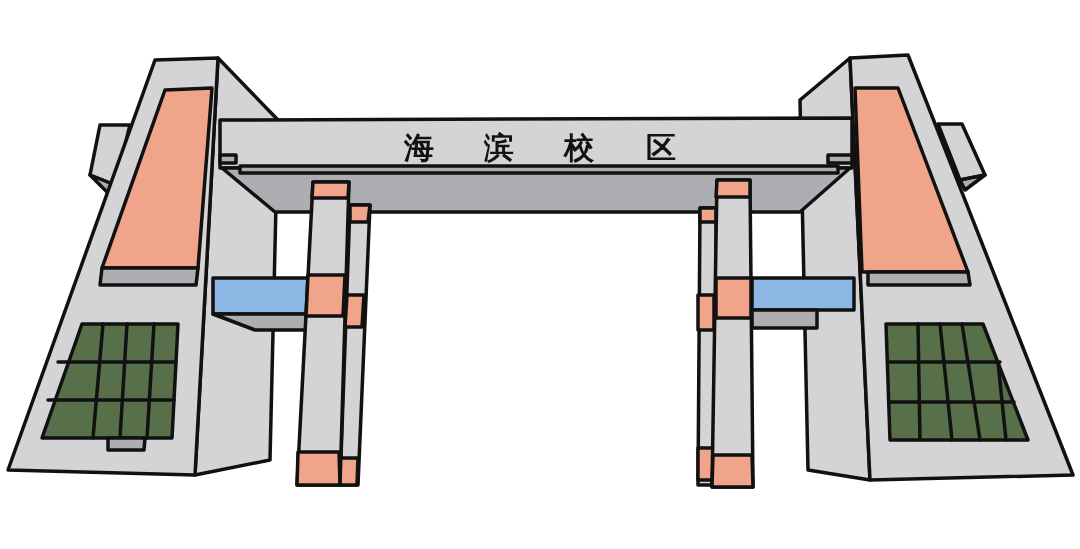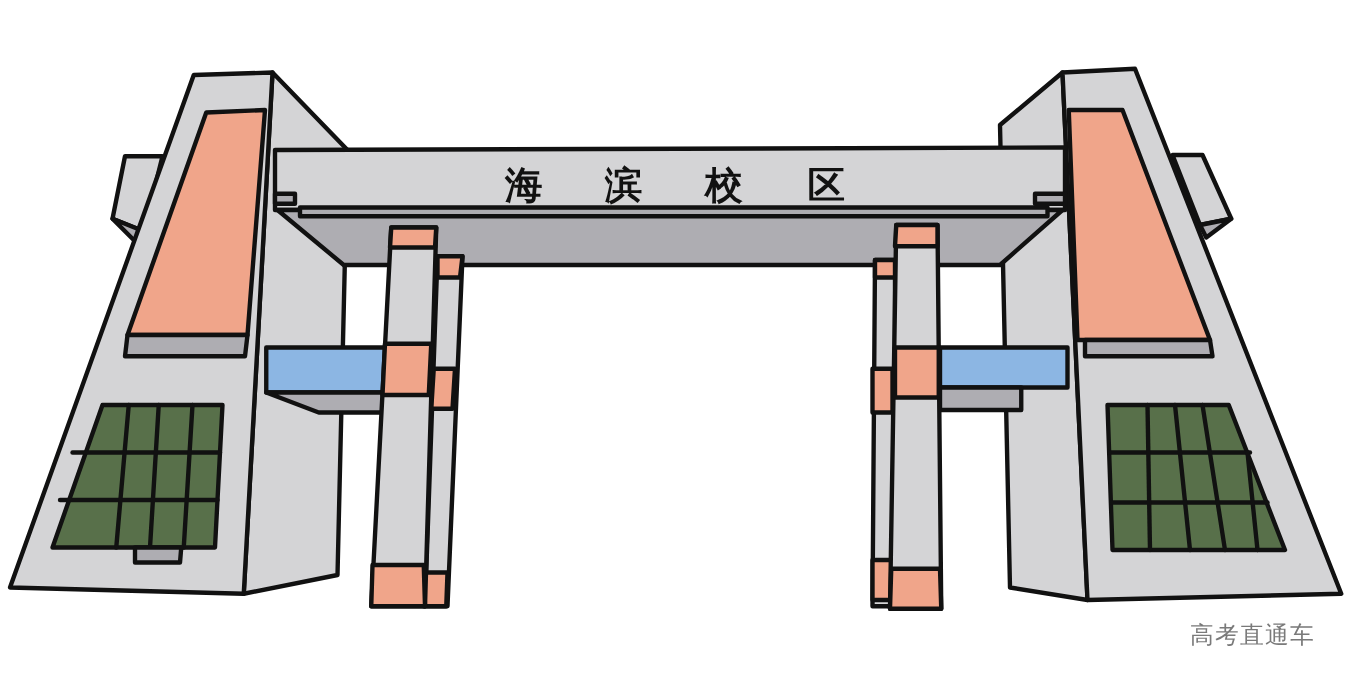--- a/index.html
+++ b/index.html
@@ -96,14 +96,13 @@
     <polygon class="ln" points="700,208 716,208 716,222 700,222" fill="#f0a58a"></polygon>
     <polygon class="ln" points="698,295 714,295 714,330 698,330" fill="#f0a58a"></polygon>
     <polygon class="ln" points="698,448 714,448 714,480 698,480" fill="#f0a58a"></polygon>
     <polygon class="ln" points="717,180 750,180 753,487 712,487" fill="#d4d4d6"></polygon>
     <polygon class="ln" points="717,180 750,180 750,197 716,197" fill="#f0a58a"></polygon>
     <polygon class="ln" points="716,278 751,278 751,318 716,318" fill="#f0a58a"></polygon>
     <polygon class="ln" points="713,455 752,455 753,487 712,487" fill="#f0a58a"></polygon>
   </g>
 </svg>
 
-<div id="watermark">高考直通车</div>
 </div>
 
 </body></html>

